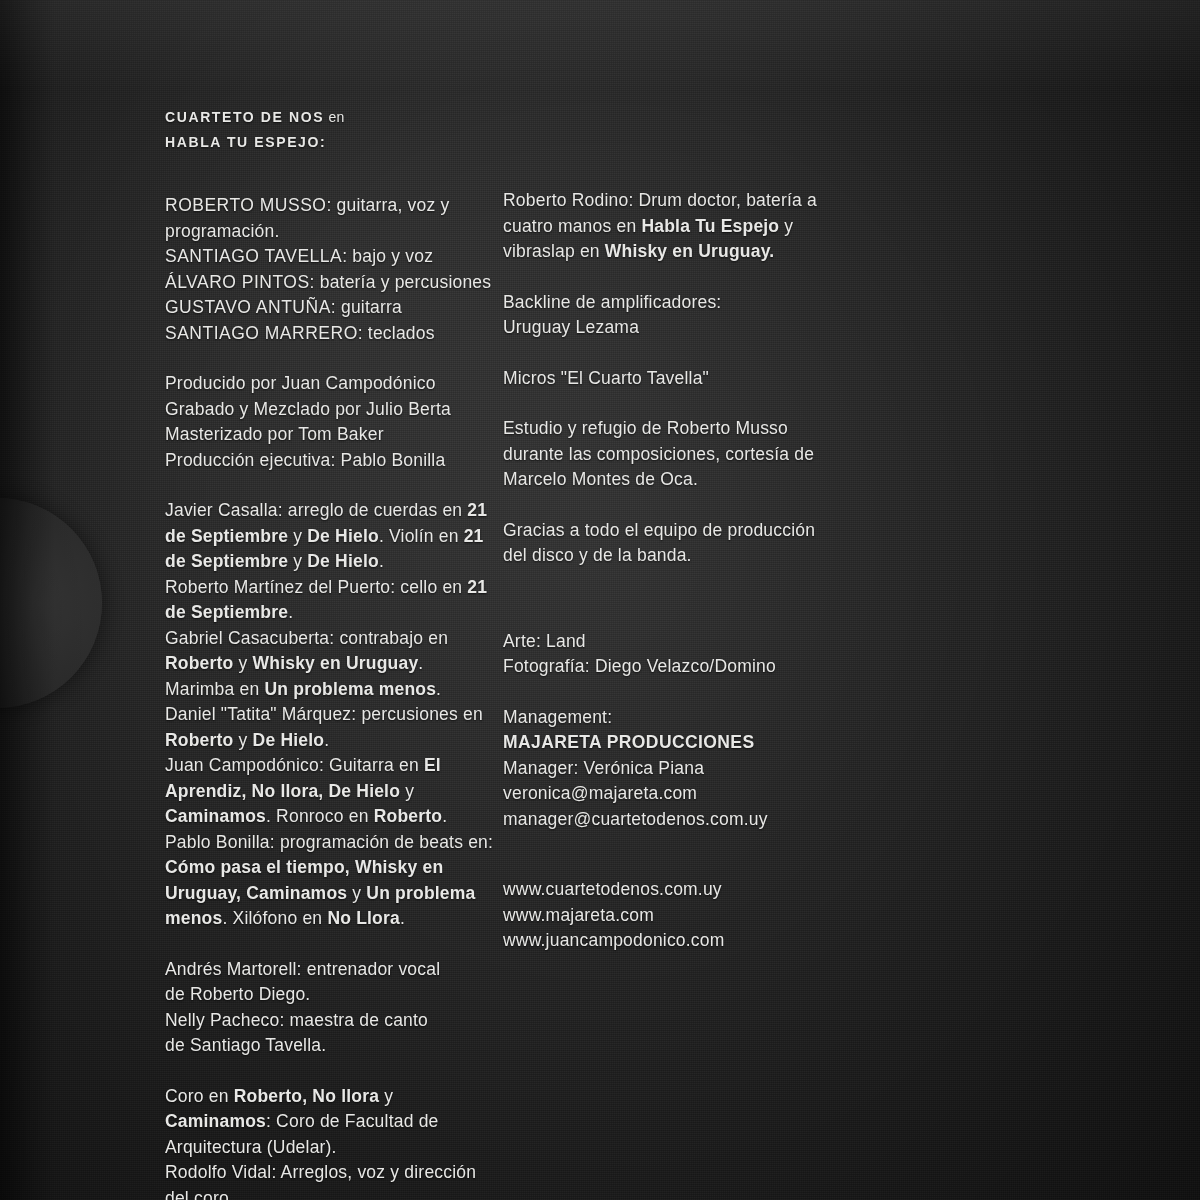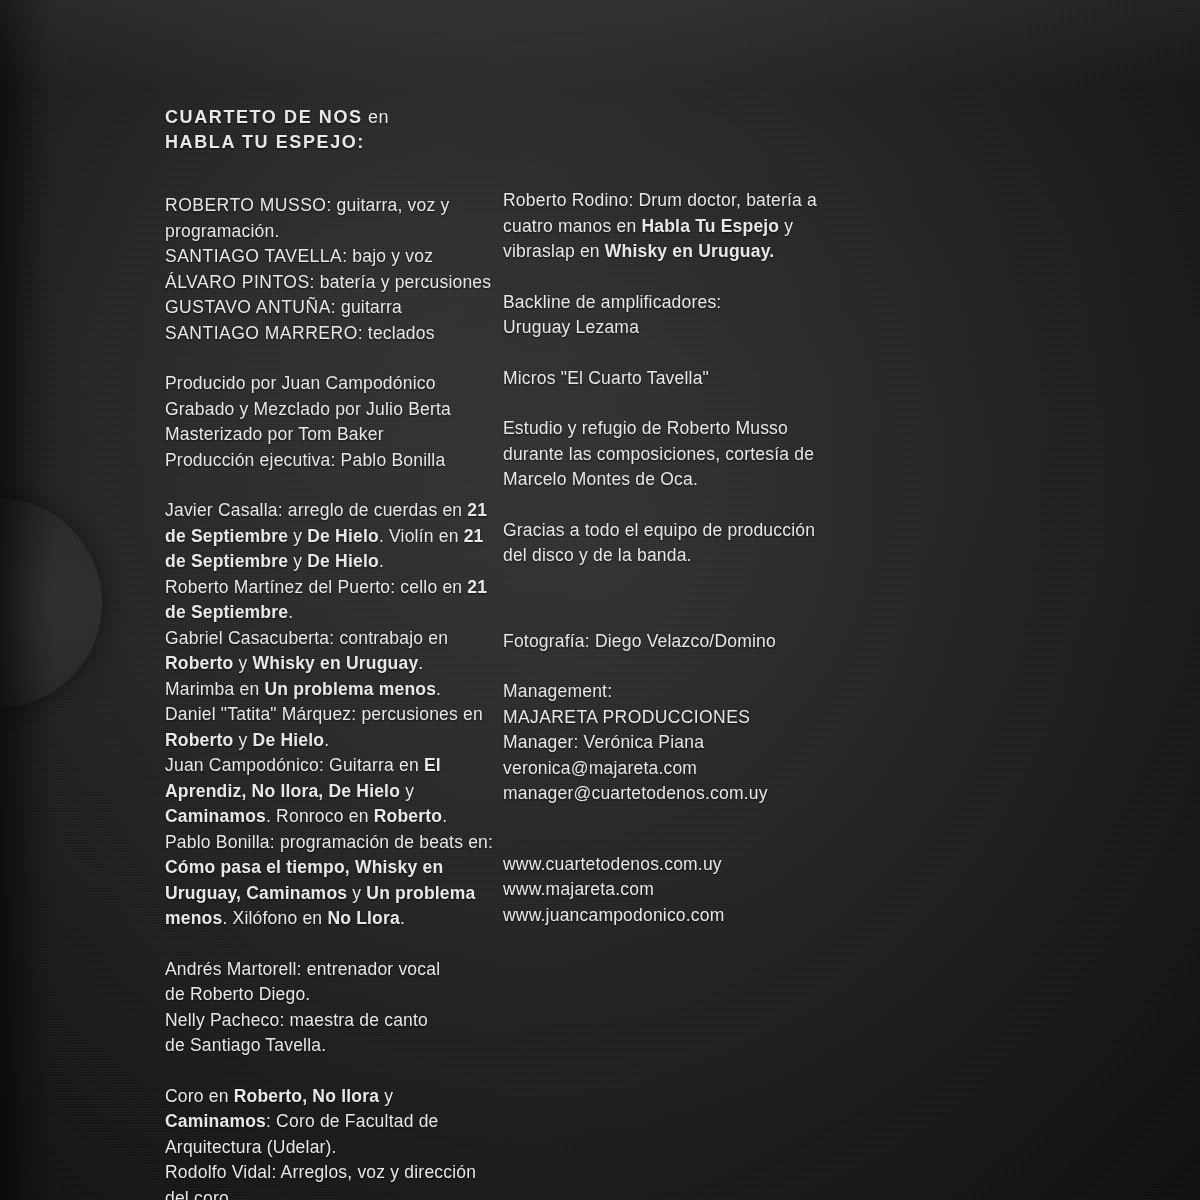--- a/index.html
+++ b/index.html
@@ -77,21 +77,21 @@
     letter-spacing: 0.2px;
     text-shadow: 0 1px 2px rgba(0,0,0,0.65);
   }
 
   #col-head {
     left: 165px;
     top: 105px;
     width: 420px;
   }
   #col-head .headline {
-    font-size: 18px;
+    font-size: 14px;
     line-height: 25px;
     letter-spacing: 1.6px;
     font-weight: 700;
   }
   #col-head .headline .light {
     letter-spacing: 0.4px;
     font-weight: 400;
   }
 
   #col-left {
@@ -101,21 +101,21 @@
   }
   #col-right {
     left: 503px;
     top: 188px;
     width: 350px;
   }
 
   .block { margin-bottom: 25px; }
   .block:last-child { margin-bottom: 0; }
   .line { white-space: normal; }
-  .caps { font-weight: 400; letter-spacing: 0.4px; }
+  .caps { font-weight: 700; letter-spacing: 0.4px; }
   .name-caps { letter-spacing: 0.5px; text-align: right; }
 </style>
 </head>
 <body>
 
 <div id="sleeve">
   <div id="texture"></div>
   <div id="disc"></div>
   <div id="spine"></div>
   <div id="vignette"></div>
@@ -179,20 +179,21 @@
       <div class="line">durante las composiciones, cortesía de</div>
       <div class="line">Marcelo Montes de Oca.</div>
     </div>
 
     <div class="block">
       <div class="line">Gracias a todo el equipo de producción</div>
       <div class="line">del disco y de la banda.</div>
     </div>
 
     <div class="block" style="margin-top:60px;">
+      <div class="line">Arte: Land</div>
       <div class="line">Fotografía: Diego Velazco/Domino</div>
     </div>
 
     <div class="block">
       <div class="line">Management:</div>
       <div class="line caps">MAJARETA PRODUCCIONES</div>
       <div class="line">Manager: Verónica Piana</div>
       <div class="line">veronica@majareta.com</div>
       <div class="line">manager@cuartetodenos.com.uy</div>
     </div>

